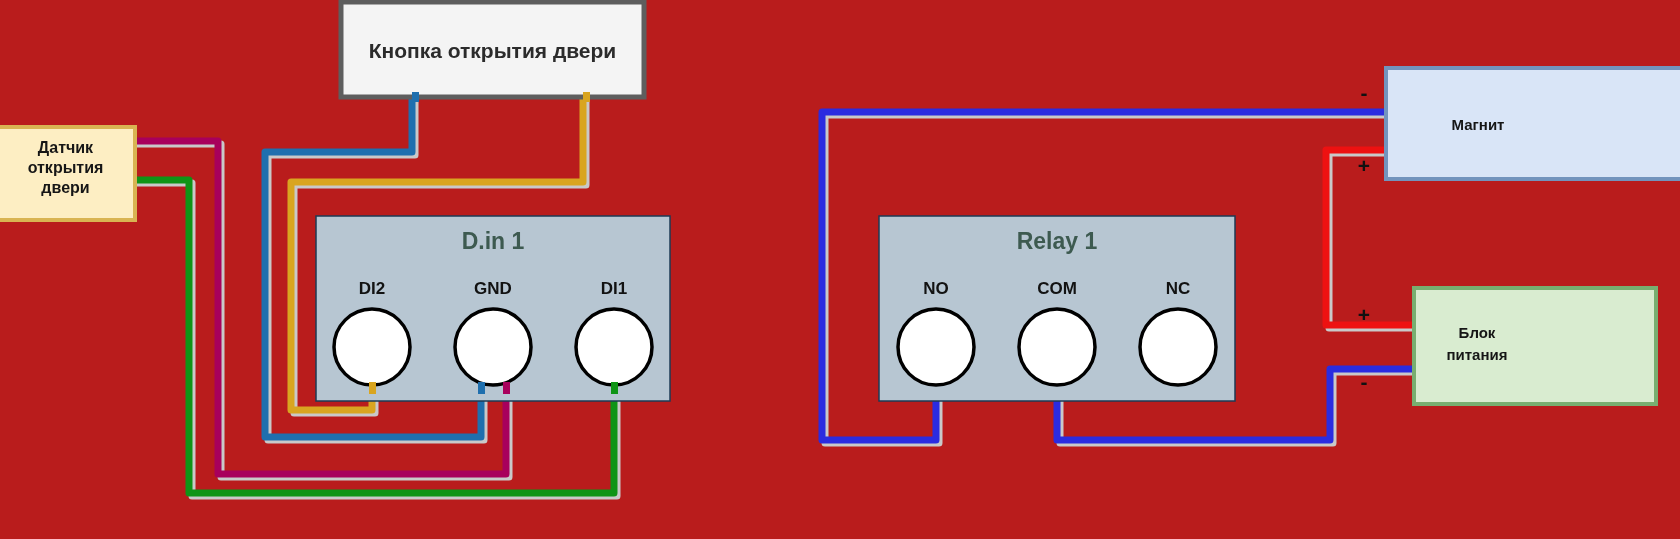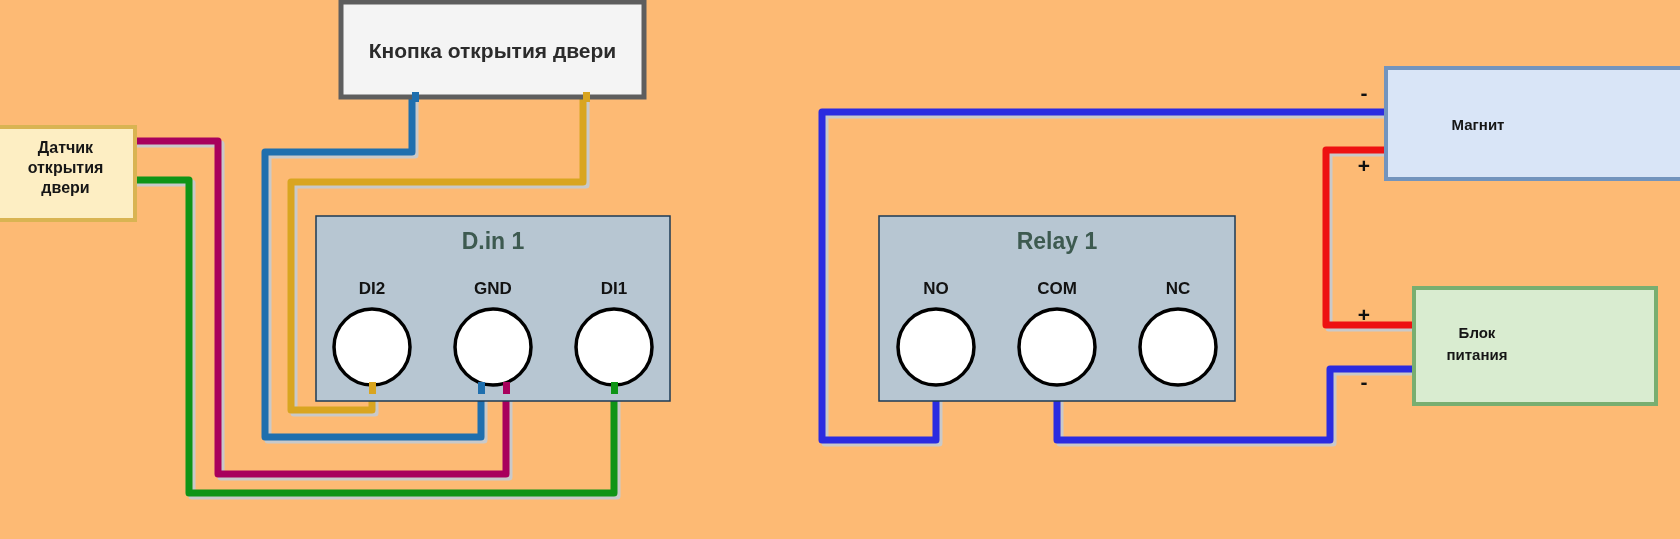--- a/index.html
+++ b/index.html
@@ -7,21 +7,21 @@
     padding: 0;
     background: #ffffff;
   }
   body {
     font-family: "Liberation Sans", sans-serif;
   }
   #canvas {
     position: relative;
     width: 1680px;
     height: 539px;
-    background: #fdba74;
+    background: #b91c1c;
     overflow: hidden;
   }
   svg#diagram {
     position: absolute;
     left: 0;
     top: 0;
     width: 1680px;
     height: 539px;
   }
   .block-title {

